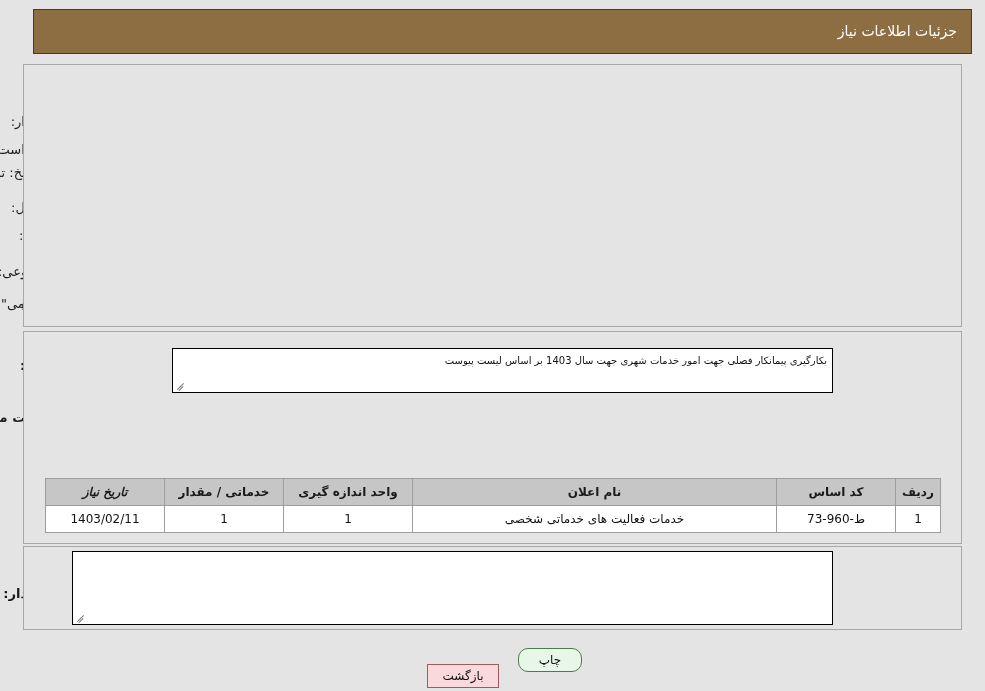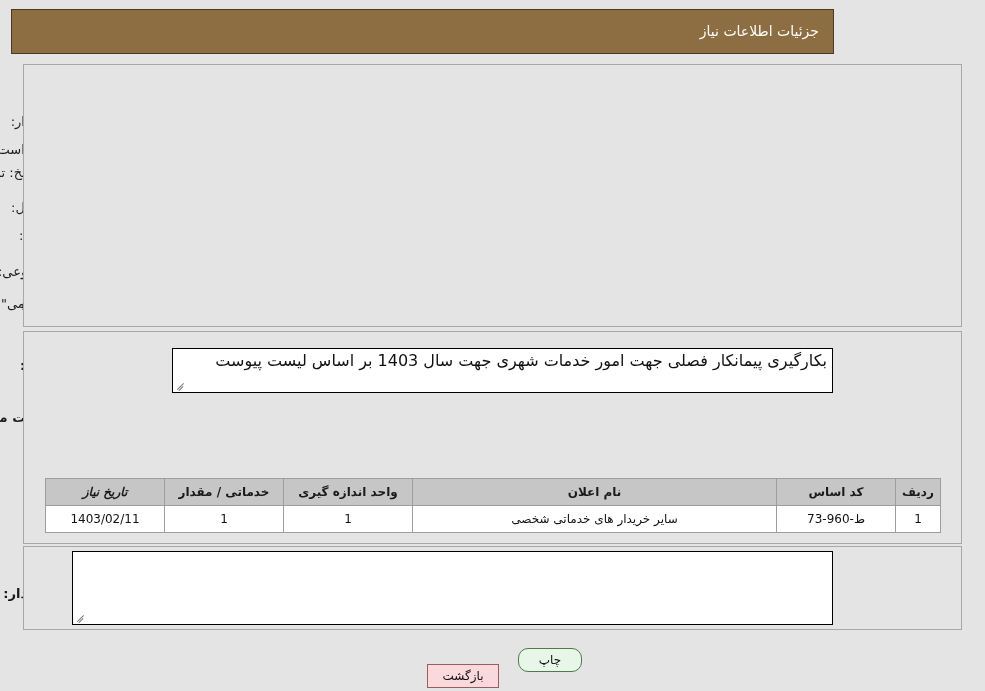--- a/index.html
+++ b/index.html
@@ -57,22 +57,22 @@
     position: absolute;
     left: 196px; top: 34px;
     width: 62px; height: 86px;
     background: #e6b3bb;
     clip-path: polygon(28% 0%, 72% 0%, 72% 52%, 100% 52%, 50% 100%, 0% 52%, 28% 52%);
   }
 
   
   .titlebar {
     position: absolute;
-    left: 11px; top: 9px;
-    width: 823px; height: 45px;
+    left: 33px; top: 9px;
+    width: 939px; height: 45px;
     background: #8c6e42;
     border: 1px solid #4c3a20;
     box-sizing: border-box;
     z-index: 3;
   }
   .titlebar .t {
     position: absolute;
     right: 14px; top: 13px;
     color: #ffffff;
     font-size: 14px;
@@ -141,21 +141,21 @@
     background: #f0f0f0;
     box-sizing: border-box;
   }
 
   
   .ta {
     position: absolute;
     box-sizing: border-box;
     border: 1px solid #000000;
     background: #ffffff;
-    font-size: 16px;
+    font-size: 10px;
     color: #111;
     padding: 4px 5px 0 5px;
     text-align: right;
     line-height: 16px;
     overflow: hidden;
   }
   .grip {
     position: absolute;
     left: 3px; bottom: 2px;
     width: 10px; height: 10px;
@@ -301,21 +301,21 @@
         <th>نام اعلان</th>
         <th class="col-unit">واحد اندازه گیری</th>
         <th class="col-qty">خدماتی / مقدار</th>
         <th class="col-date">تاریخ نیاز</th>
       </tr>
     </thead>
     <tbody>
       <tr>
         <td>1</td>
         <td>ط-960-73</td>
-        <td>سایر خریدار های خدماتی شخصی</td>
+        <td>خدمات فعالیت های خدماتی شخصی</td>
         <td>1</td>
         <td>1</td>
         <td>1403/02/11</td>
       </tr>
     </tbody>
   </table>
 
   <div class="panel" id="panel-bottom"></div>
 
   <div class="lbl bold" style="right:872px; top:586px;">توضیحات خریدار:</div>

